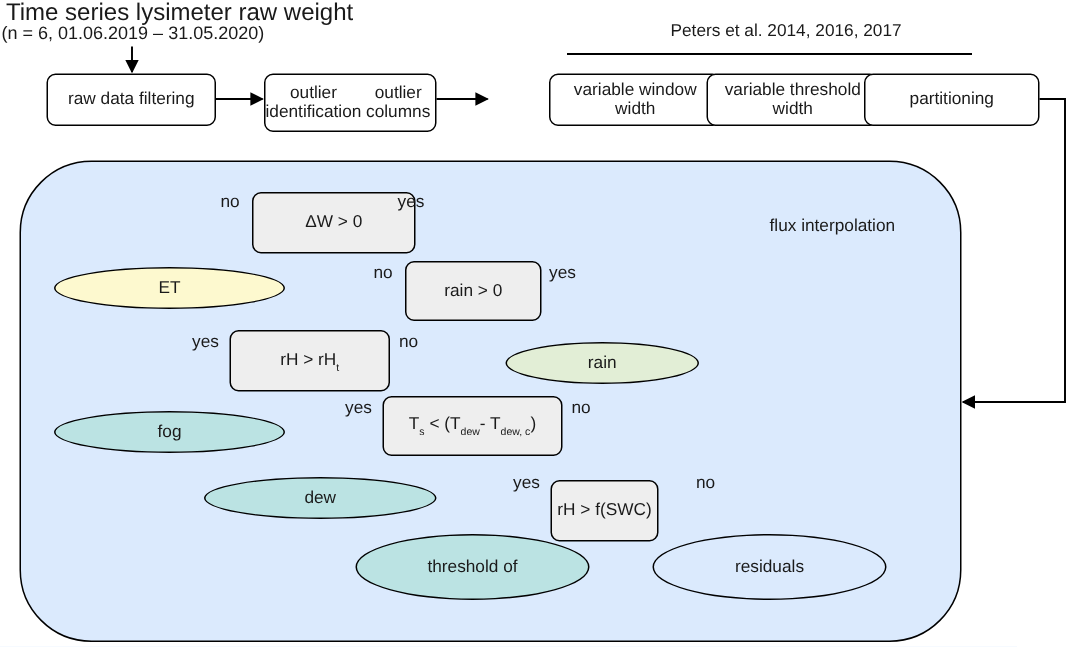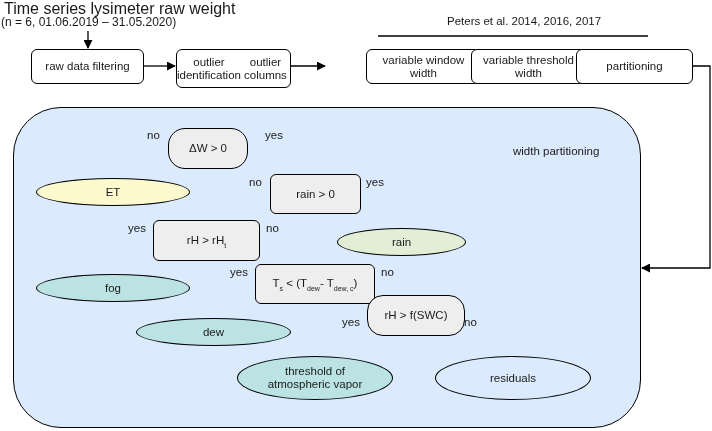--- a/index.html
+++ b/index.html
@@ -63,53 +63,52 @@
 </div>
 <div class="box" style="left:451px;top:49px;width:115px;height:35px;flex-direction:column;margin-left:20px;">
   <span>variable threshold</span>
   <span>width</span>
 </div>
 <div class="box" style="left:576px;top:49px;width:117px;height:35px;">
   <span>partitioning</span>
 </div>
 
 <div id="container"></div>
-<div class="lbl" style="left:513px;top:145px;">width partitioning</div>
+<div class="lbl" style="left:513px;top:145px;">flux interpolation</div>
 
-<div class="box dec" style="left:168px;top:128px;width:80px;height:41px;border-radius:17px;">
+<div class="box dec" style="left:168px;top:128px;width:109px;height:41px;">
   <span>ΔW &gt; 0</span>
 </div>
 <div class="box dec" style="left:270px;top:174px;width:91px;height:40px;">
   <span>rain &gt; 0</span>
 </div>
 <div class="box dec" style="left:153px;top:220px;width:107px;height:41px;">
   <span><span>rH &gt; rH</span><span class="sub">t</span></span>
 </div>
 <div class="box dec" style="left:255px;top:264px;width:120px;height:40px;">
   <span><span>T</span><span class="sub">s</span><span> &lt; (T</span><span class="sub">dew</span><span>- T</span><span class="sub">dew, c</span><span>)</span></span>
 </div>
-<div class="box dec" style="left:367px;top:295px;width:98px;height:41px;border-radius:16px;">
+<div class="box dec" style="left:367px;top:320px;width:72px;height:41px;">
   <span>rH &gt; f(SWC)</span>
 </div>
 
 <div class="ell" style="left:36px;top:178px;width:154px;height:28px;background:#fdf9cf;">
   <span>ET</span>
 </div>
 <div class="ell" style="left:337px;top:228px;width:129px;height:28px;background:#e2eed6;">
   <span>rain</span>
 </div>
 <div class="ell" style="left:36px;top:274px;width:154px;height:28px;background:#bbe3e3;">
   <span>fog</span>
 </div>
 <div class="ell" style="left:136px;top:318px;width:155px;height:28px;background:#bbe3e3;">
   <span>dew</span>
 </div>
 <div class="ell" style="left:237px;top:356px;width:156px;height:44px;background:#bbe3e3;flex-direction:column;">
   <span>threshold of</span>
-  <span>atmospheric vapor</span>
 </div>
 <div class="ell" style="left:435px;top:356px;width:156px;height:44px;background:#dbeafd;">
   <span>residuals</span>
 </div>
 
 <div class="lbl" style="left:147px;top:129px;">no</div>
 <div class="lbl" style="left:265px;top:129px;">yes</div>
 <div class="lbl" style="left:249px;top:176px;">no</div>
 <div class="lbl" style="left:366px;top:176px;">yes</div>
 <div class="lbl" style="left:128px;top:222px;">yes</div>

